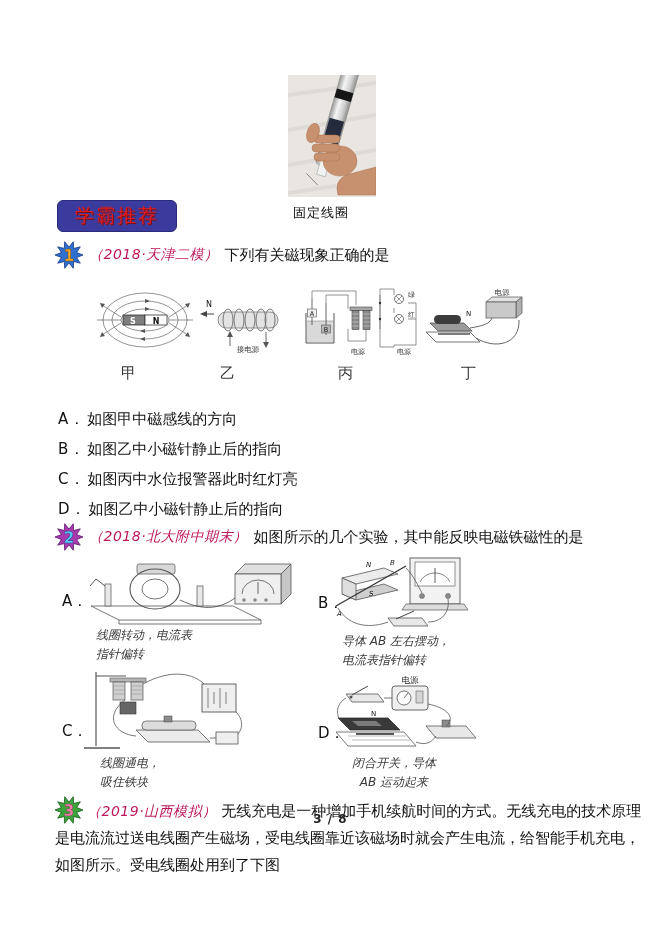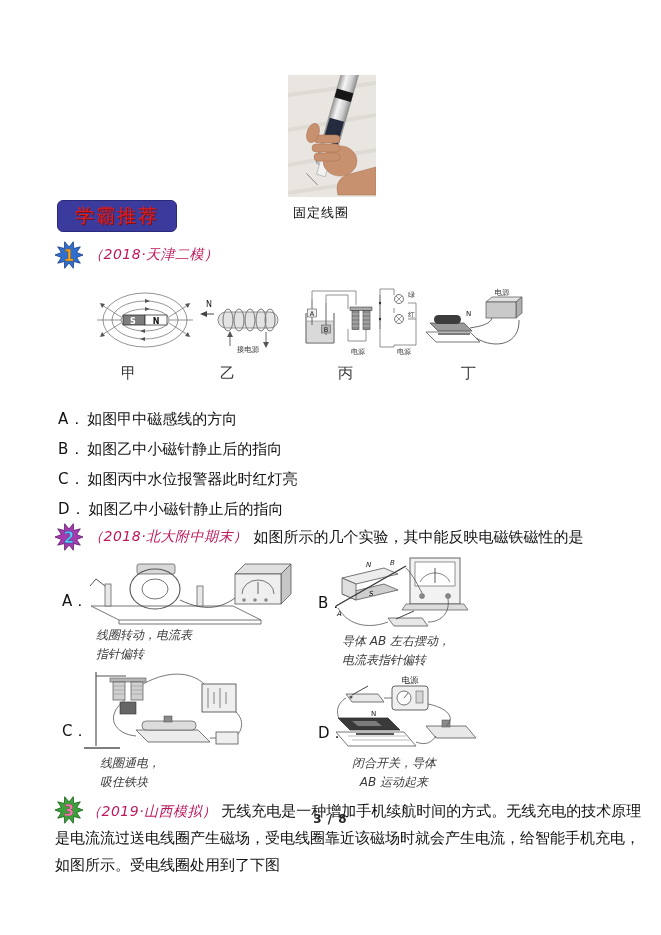--- a/index.html
+++ b/index.html
@@ -85,20 +85,21 @@
 <div class="abs banner">
   <span>学霸推荐</span>
 </div>
 
 <div class="abs q-head" style="left:55px;top:240px;">
   <svg class="q-icon" width="28" height="30" viewBox="0 0 28 30">
     <polygon points="28,15 21.6,17.5 25.3,23.2 18.7,21.5 18.3,28.3 14,23 9.7,28.3 9.3,21.5 2.7,23.2 6.4,17.5 0,15 6.4,12.5 2.7,6.8 9.3,8.5 9.7,1.7 14,7 18.3,1.7 18.7,8.5 25.3,6.8 21.6,12.5" fill="#2f6fd0" stroke="#173a80" stroke-width="0.8"></polygon>
     <text x="14" y="21" text-anchor="middle" font-size="15" font-weight="bold" fill="#f5a623" stroke="#7a4a00" stroke-width="0.4">1</text>
   </svg>
   <span class="src">（2018·天津二模）</span>
+  <span class="stem">下列有关磁现象正确的是</span>
 </div>
 
 <svg class="abs" style="left:93px;top:284px;" width="104" height="72" viewBox="0 0 104 72">
   <g stroke="#666" fill="none" stroke-width="0.7">
     <ellipse cx="52" cy="36" rx="24" ry="11"></ellipse>
     <ellipse cx="52" cy="36" rx="33" ry="19"></ellipse>
     <ellipse cx="52" cy="36" rx="42" ry="27"></ellipse>
     <line x1="76" y1="33" x2="95" y2="21"></line>
       <line x1="76" y1="36" x2="100" y2="36"></line>
       <line x1="76" y1="39" x2="95" y2="51"></line>

